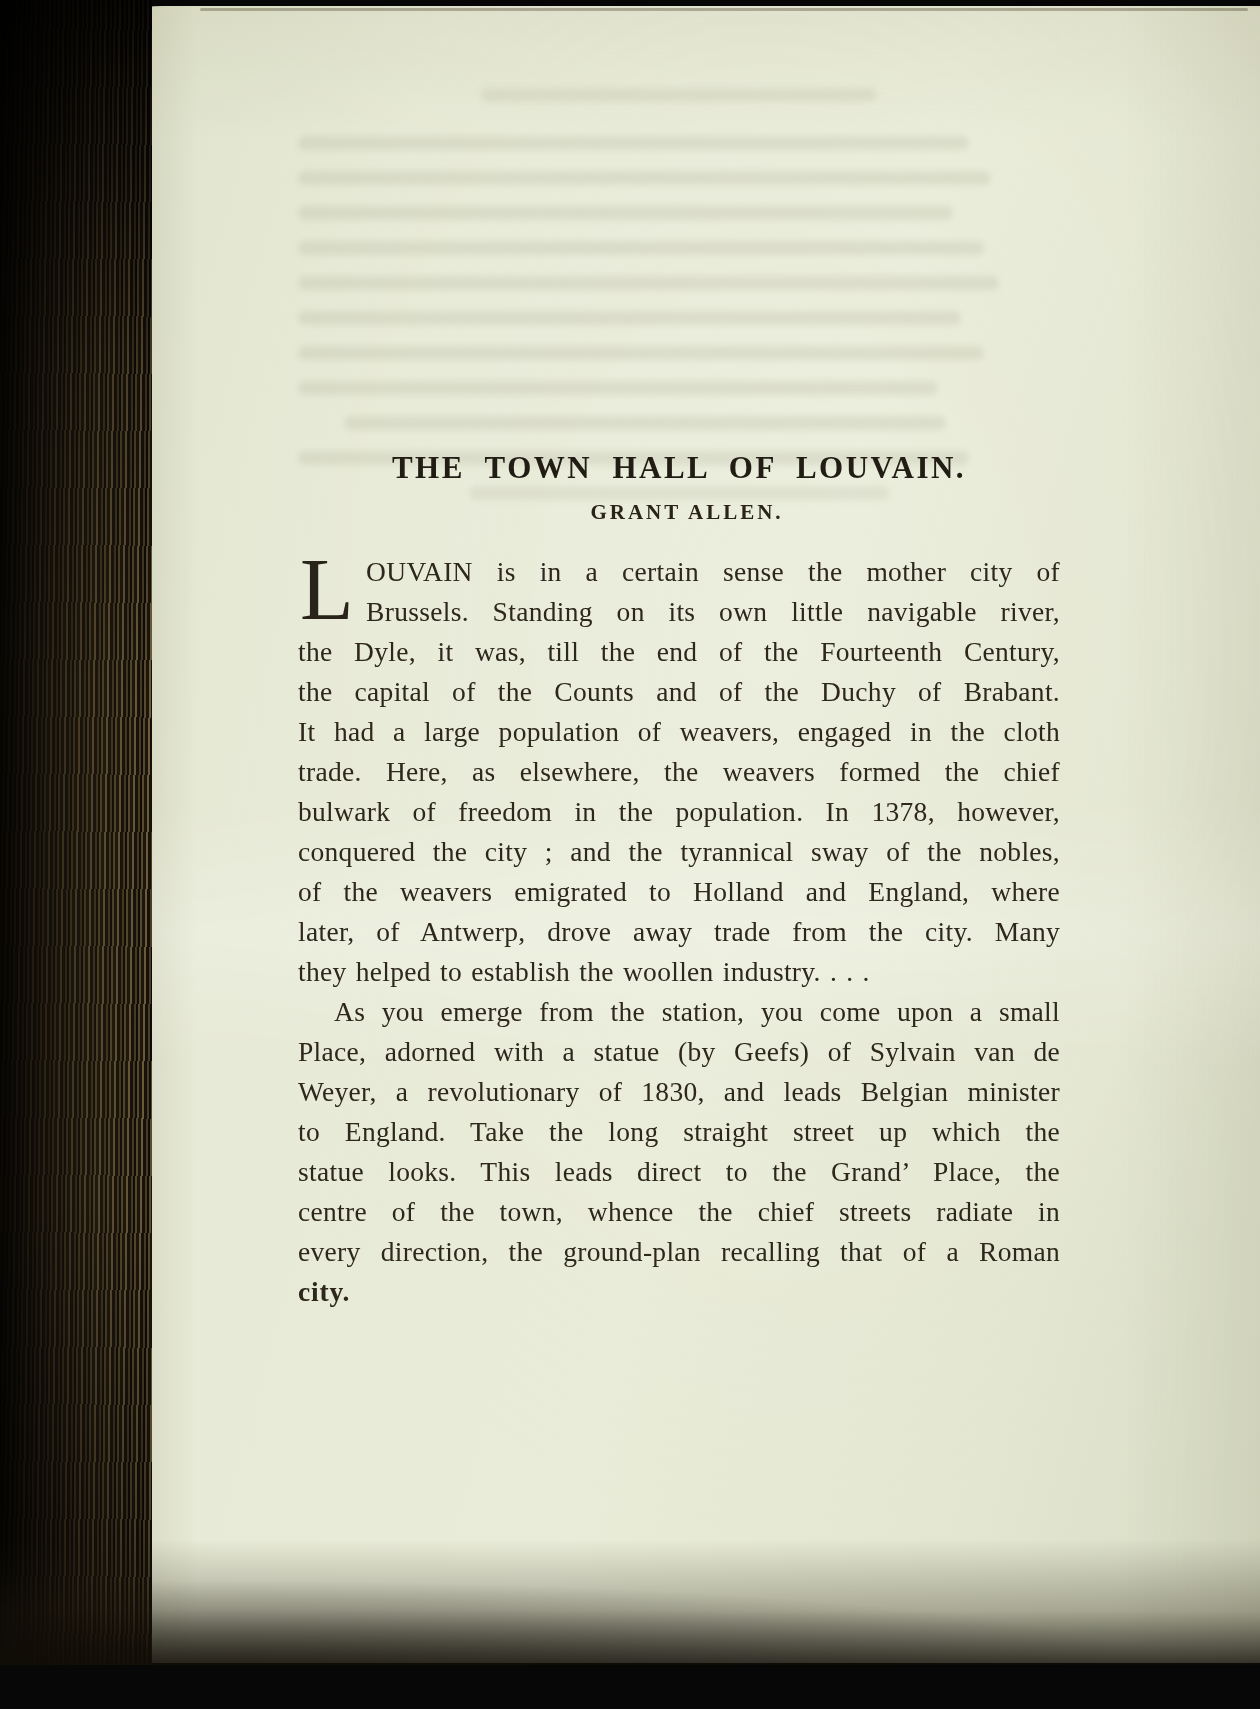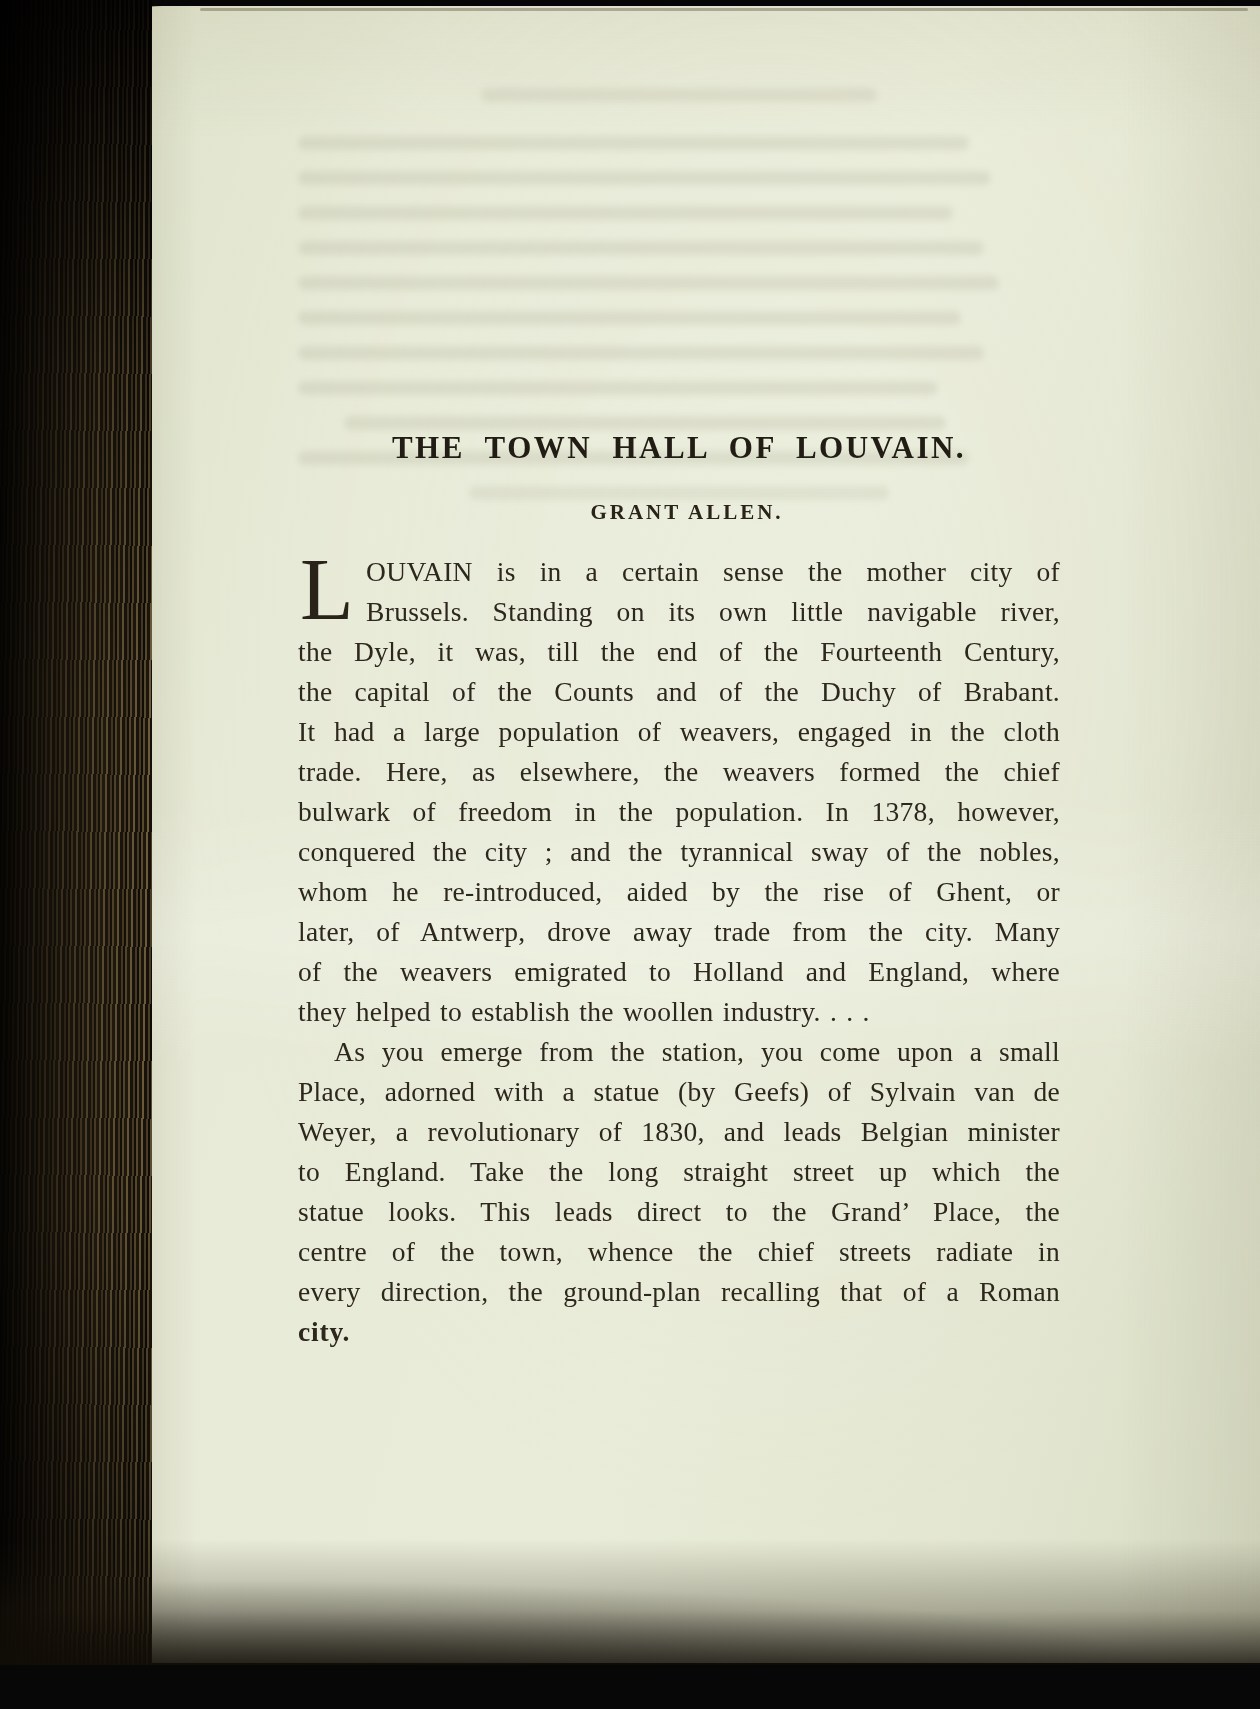--- a/index.html
+++ b/index.html
@@ -97,21 +97,21 @@
   .ghost .gline:nth-child(7)  { width: 87%; }
   .ghost .gline:nth-child(8)  { width: 90%; }
   .ghost .gline:nth-child(9)  { width: 84%; }
   .ghost .gline:nth-child(10) { width: 79%; margin-left: 6%; }
   .ghost .gline:nth-child(11) { width: 88%; }
   .ghost .gline:nth-child(12) { width: 55%; margin-left: auto; margin-right: auto; opacity: 0.11; }
 
   
   .title {
     position: absolute;
-    top: 430px; left: 298px; width: 762px;
+    top: 450px; left: 298px; width: 762px;
     text-align: center;
     font-size: 31px;
     font-weight: 700;
     letter-spacing: 2.5px;
     word-spacing: 10px;
     color: #211c14;
   }
   .author {
     position: absolute;
     top: 492px; left: 298px; width: 762px;
@@ -182,23 +182,22 @@
       <span class="dropcap">L</span>
 
     <div class="tline">OUVAIN is in a certain sense the mother city of</div>
         <div class="tline">Brussels. Standing on its own little navigable river,</div>
         <div class="tline">the Dyle, it was, till the end of the Fourteenth Century,</div>
         <div class="tline">the capital of the Counts and of the Duchy of Brabant.</div>
         <div class="tline">It had a large population of weavers, engaged in the cloth</div>
         <div class="tline">trade. Here, as elsewhere, the weavers formed the chief</div>
         <div class="tline">bulwark of freedom in the population. In 1378, however,</div>
         <div class="tline">conquered the city ; and the tyrannical sway of the nobles,</div>
-        <div class="tline">whom he re-introduced, aided by the rise of Ghent, or</div>
+        <div class="tline">of the weavers emigrated to Holland and England, where</div>
         <div class="tline">later, of Antwerp, drove away trade from the city. Many</div>
-        <div class="tline">of the weavers emigrated to Holland and England, where</div>
         <div class="tline lastline">they helped to establish the woollen industry. . . .</div>
       </div>
     <div class="para" id="para2">
 
     <div class="tline indent">As you emerge from the station, you come upon a small</div>
         <div class="tline">Place, adorned with a statue (by Geefs) of Sylvain van de</div>
         <div class="tline">Weyer, a revolutionary of 1830, and leads Belgian minister</div>
         <div class="tline">to England. Take the long straight street up which the</div>
         <div class="tline">statue looks. This leads direct to the Grand’ Place, the</div>
         <div class="tline">centre of the town, whence the chief streets radiate in</div>

